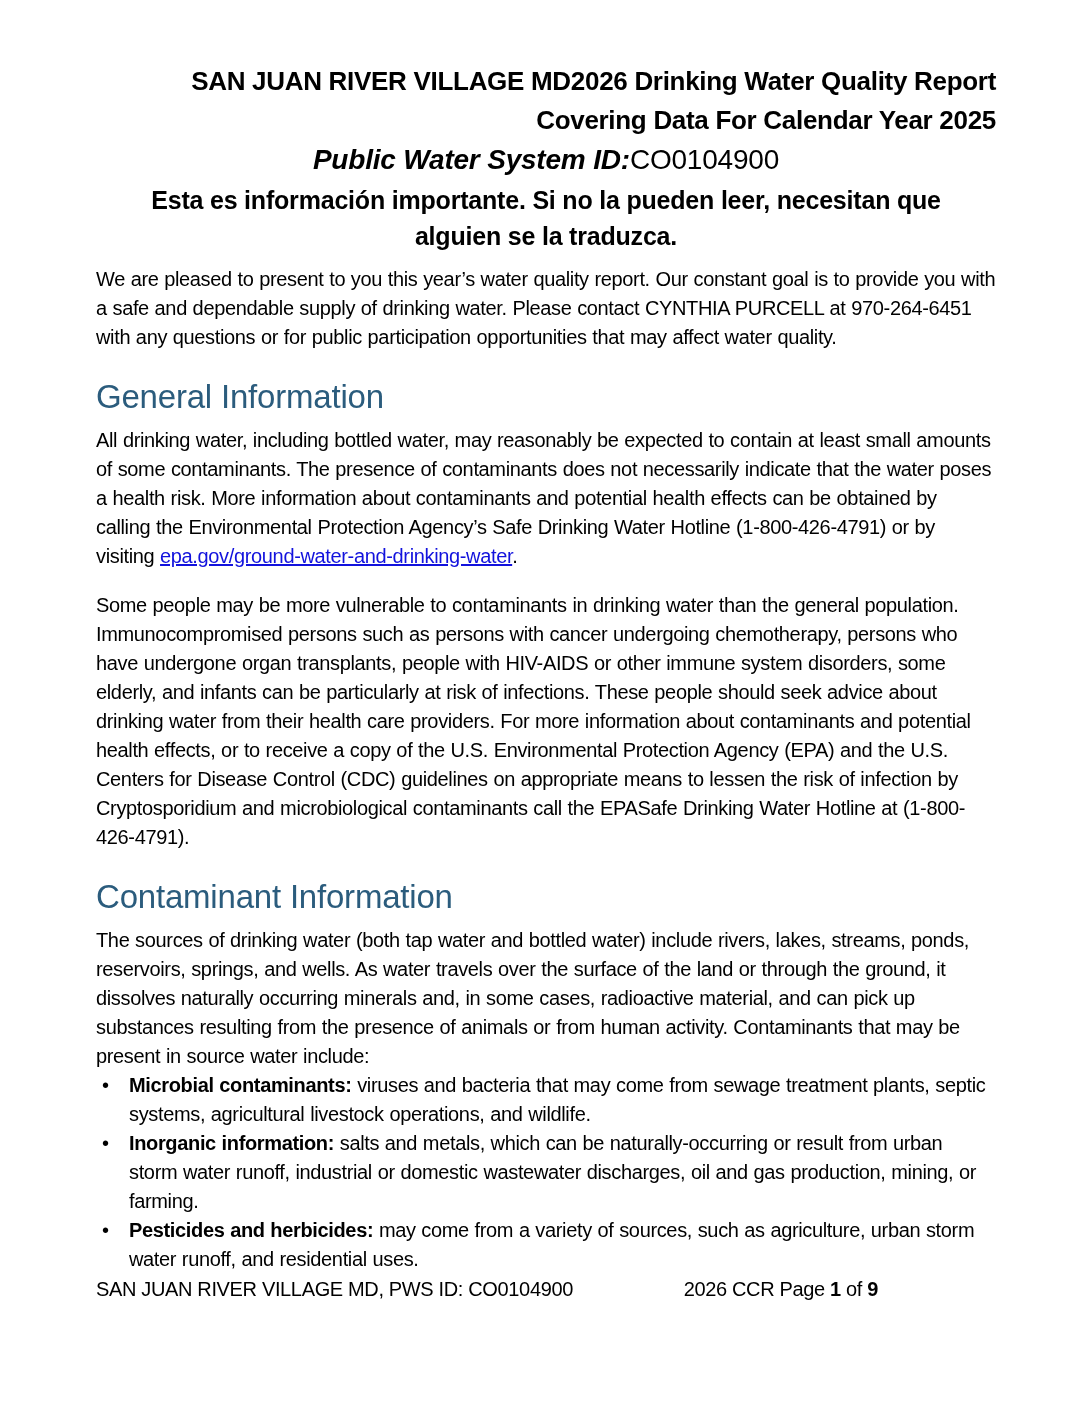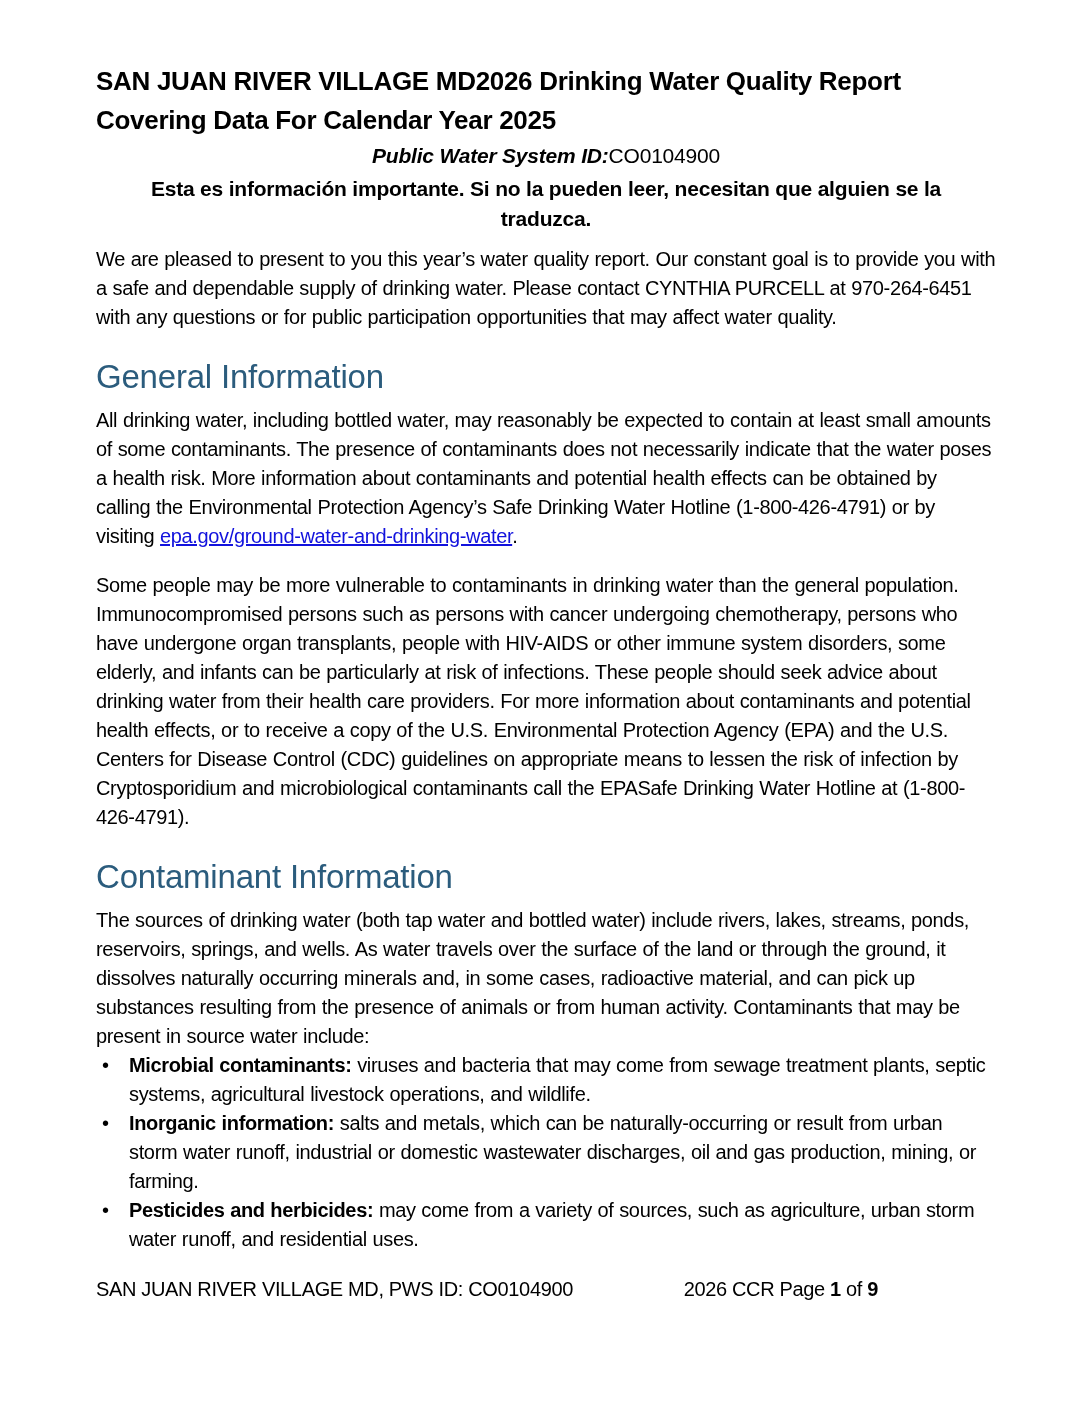--- a/index.html
+++ b/index.html
@@ -15,36 +15,36 @@
     height: 1408px;
     position: relative;
     background: var(--page_bg);
     font-family: "Liberation Sans", sans-serif;
     color: var(--text_color);
   }
   .content {
     padding: 62px 92px 0 96px;
   }
   .doc-title {
-    text-align: left;
+    text-align: right;
     font-size: 26px;
     font-weight: bold;
     line-height: 1.5;
     letter-spacing: -0.3px;
   }
   .pws-line {
     text-align: center;
-    font-size: 21px;
+    font-size: 28px;
     margin-top: 4px;
     letter-spacing: -0.2px;
   }
   .pws-label { font-weight: bold; font-style: italic; }
   .spanish-notice {
     text-align: center;
-    font-size: 21px;
+    font-size: 25px;
     font-weight: bold;
     line-height: 1.45;
     margin-top: 6px;
     padding: 0 30px;
     letter-spacing: -0.2px;
   }
   p.body-text {
     font-size: 20px;
     line-height: 1.45;
     letter-spacing: -0.35px;

